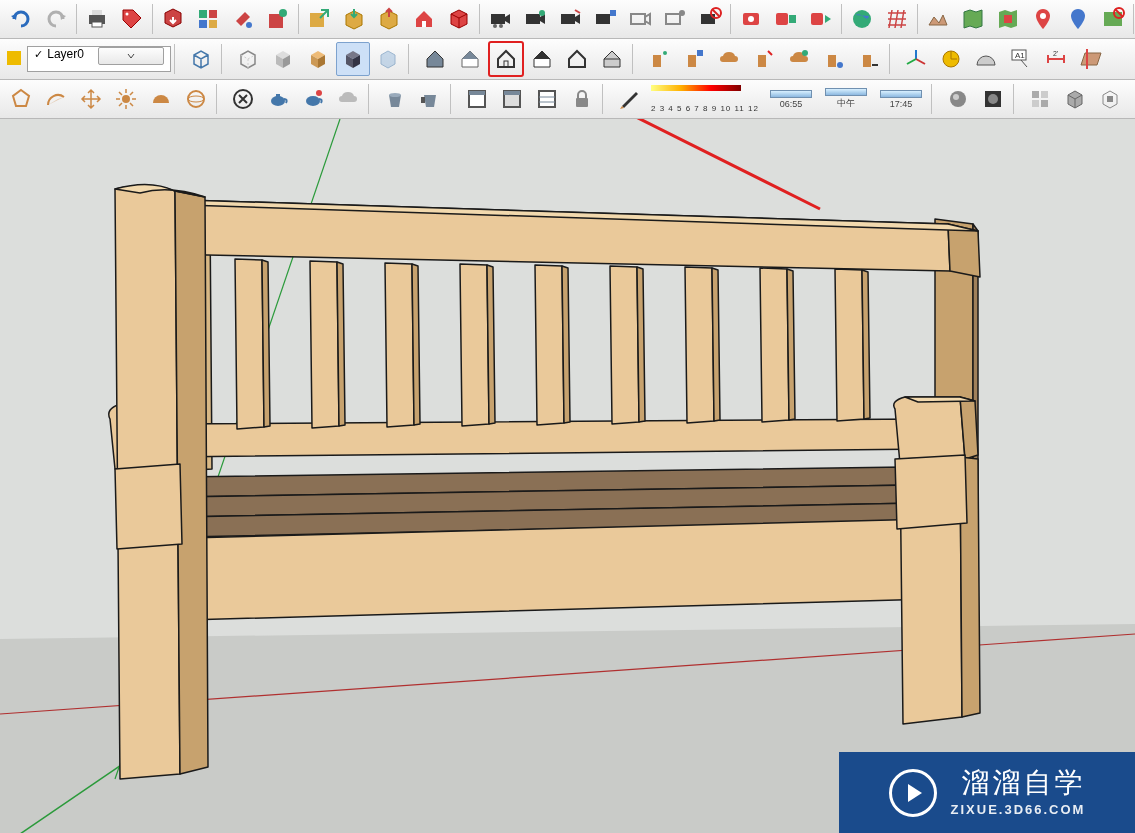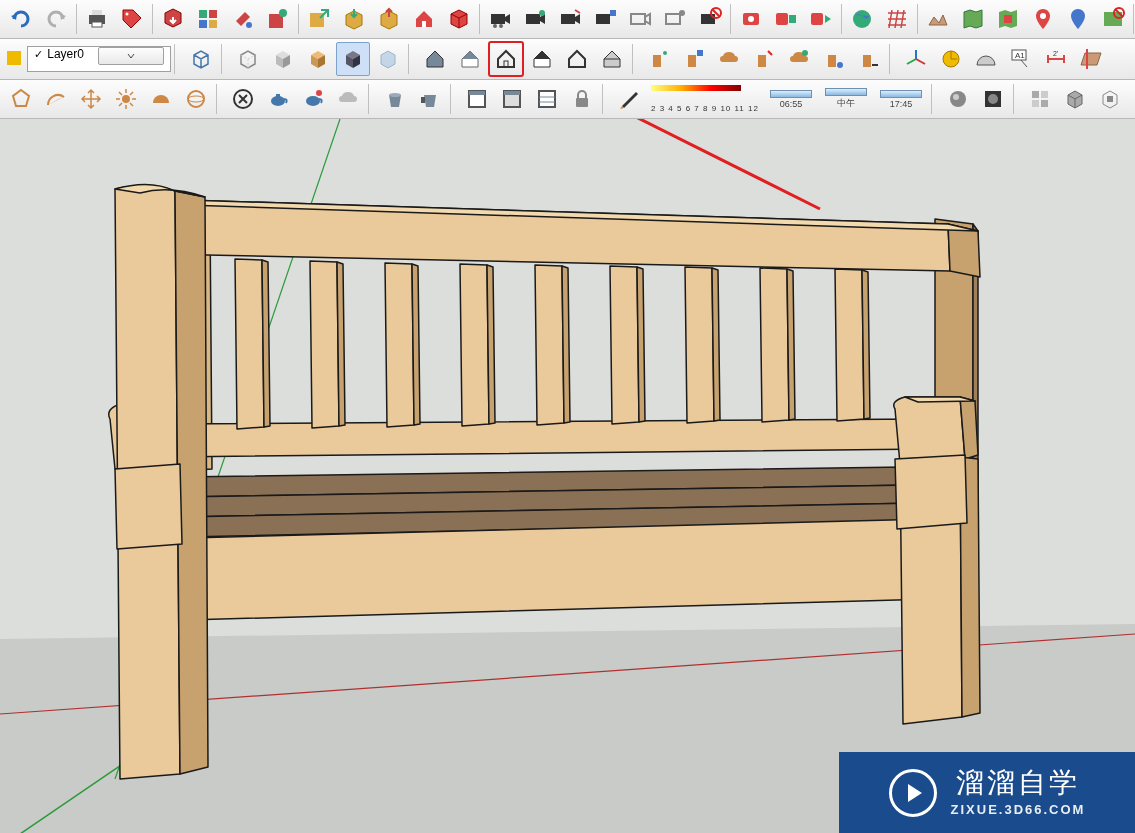--- a/index.html
+++ b/index.html
@@ -17,21 +17,21 @@
   .spectrum .nums{font-size:8px;letter-spacing:1px;color:#333;margin-top:13px;}
   .timeslot{display:flex;flex-direction:column;align-items:center;padding:0 6px;justify-content:flex-end;}
   .timeslot .bar{width:40px;height:6px;background:linear-gradient(#d8f0ff,#8cb8e0);border:1px solid #7090b0;}
   .timeslot .lbl{font-size:9px;color:#444;margin-top:1px;}
   #viewport{position:relative;width:1135px;height:715px;overflow:hidden;}
   #viewport svg.scene{position:absolute;left:0;top:0;}
   #arrow{position:absolute;pointer-events:none;}
   #watermark{position:absolute;right:0;bottom:0;width:296px;height:82px;background:#1a4b8c;color:#fff;display:flex;align-items:center;justify-content:center;gap:14px;}
   #watermark .play{width:42px;height:42px;border:3px solid #fff;border-radius:50%;display:flex;align-items:center;justify-content:center;}
   #watermark .play::after{content:"";border-left:14px solid #fff;border-top:9px solid transparent;border-bottom:9px solid transparent;margin-left:4px;}
-  #watermark .txt{display:flex;flex-direction:column;align-items:center;}
+  #watermark .txt{display:flex;flex-direction:column;align-items:flex-end;}
   #watermark .cn{font-size:28px;font-weight:500;letter-spacing:3px;line-height:1;}
   #watermark .en{font-size:13px;letter-spacing:2px;margin-top:5px;opacity:.9;font-weight:bold;}
   .checkmark::before{content:"✓";color:#000;font-size:11px;margin-right:4px;}
 </style>
 </head>
 <body>
 
 <div class="toolbar-row">
   <div class="tb-btn">
       <svg viewBox="0 0 24 24">

